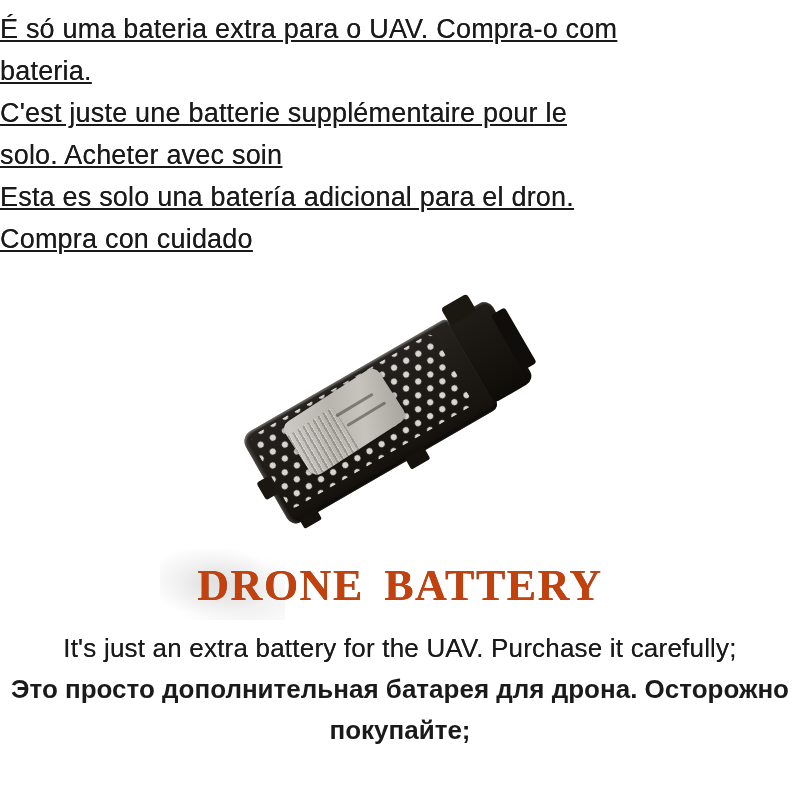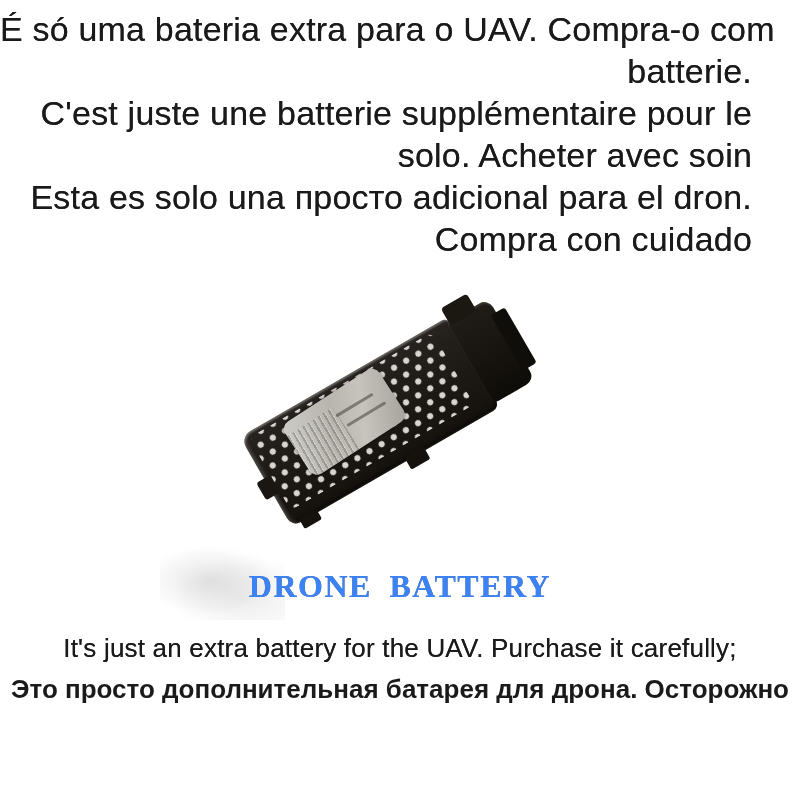--- a/index.html
+++ b/index.html
@@ -23,38 +23,39 @@
   .comic {
     font-family: "Liberation Sans", sans-serif;
     text-shadow: 0 0 0.6px rgba(0,0,0,0.75);
     letter-spacing: 0.2px;
   }
   .top-notice {
     position: absolute;
     left: 0;
     top: 8px;
     width: 752px;
-    text-align: right;
-    font-size: 34px;
+    text-align: left;
+    font-size: 27px;
     line-height: 42px;
     white-space: nowrap;
+    text-decoration: underline;
   }
   .title {
     position: absolute;
     left: 0;
     top: 564px;
     width: 100%;
     text-align: center;
     font-family: "Liberation Serif", serif;
     font-weight: 700;
-    font-size: 32px;
+    font-size: 44px;
     line-height: 44px;
     letter-spacing: 1.5px;
     word-spacing: 8px;
-    color: #3b82f6;
+    color: #c2410c;
     text-shadow: 0 0 0.5px rgba(0,0,0,0.6);
   }
   .bottom-notice {
     position: absolute;
     left: 0;
     top: 628px;
     width: 100%;
     text-align: center;
     font-size: 26px;
     line-height: 41px;
@@ -202,24 +203,24 @@
     border-radius: 3px;
   }
 </style>
 </head>
 <body>
 
 <div class="stage">
 
   <div class="top-notice comic">
     <div>É só uma bateria extra para o UAV. Compra-o com</div>
-    <div>batterie.</div>
+    <div>bateria.</div>
     <div>C'est juste une batterie supplémentaire pour le</div>
     <div>solo. Acheter avec soin</div>
-    <div>Esta es solo una просто adicional para el dron.</div>
+    <div>Esta es solo una batería adicional para el dron.</div>
     <div>Compra con cuidado</div>
   </div>
 
   <div class="battery-wrap">
     <div class="bat-body">
       <div class="bat-dots"></div>
       <div class="bat-label">
         <div class="bat-label-ribs"></div>
         <div class="bat-label-mark1"></div>
         <div class="bat-label-mark2"></div>
@@ -233,15 +234,16 @@
     </div>
   </div>
 
   <div class="smudge"></div>
 
   <div class="title">DRONE BATTERY</div>
 
   <div class="bottom-notice">
     <div class="comic">It's just an extra battery for the UAV. Purchase it carefully;</div>
     <div class="ru-line">Это просто дополнительная батарея для дрона. Осторожно</div>
+    <div class="ru-line">покупайте;</div>
   </div>
 
 </div>
 
 </body></html>

